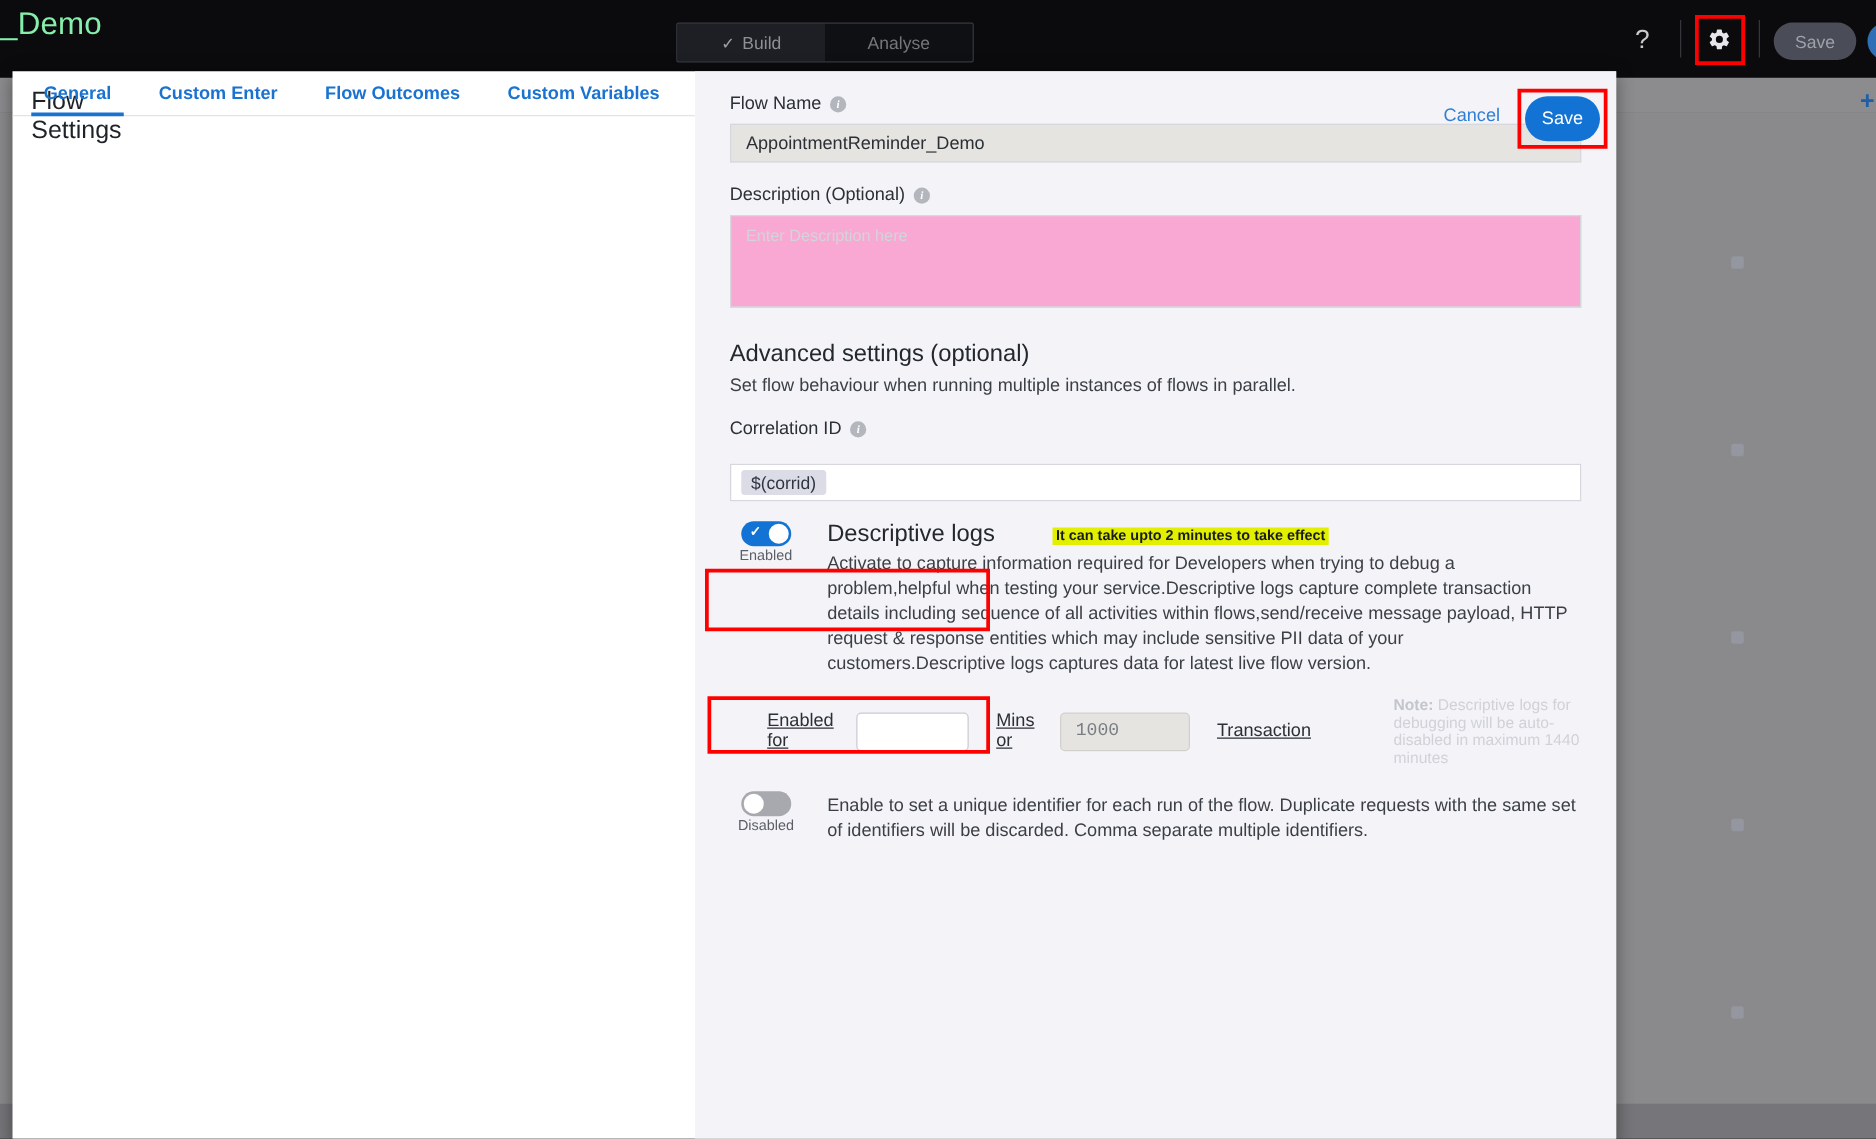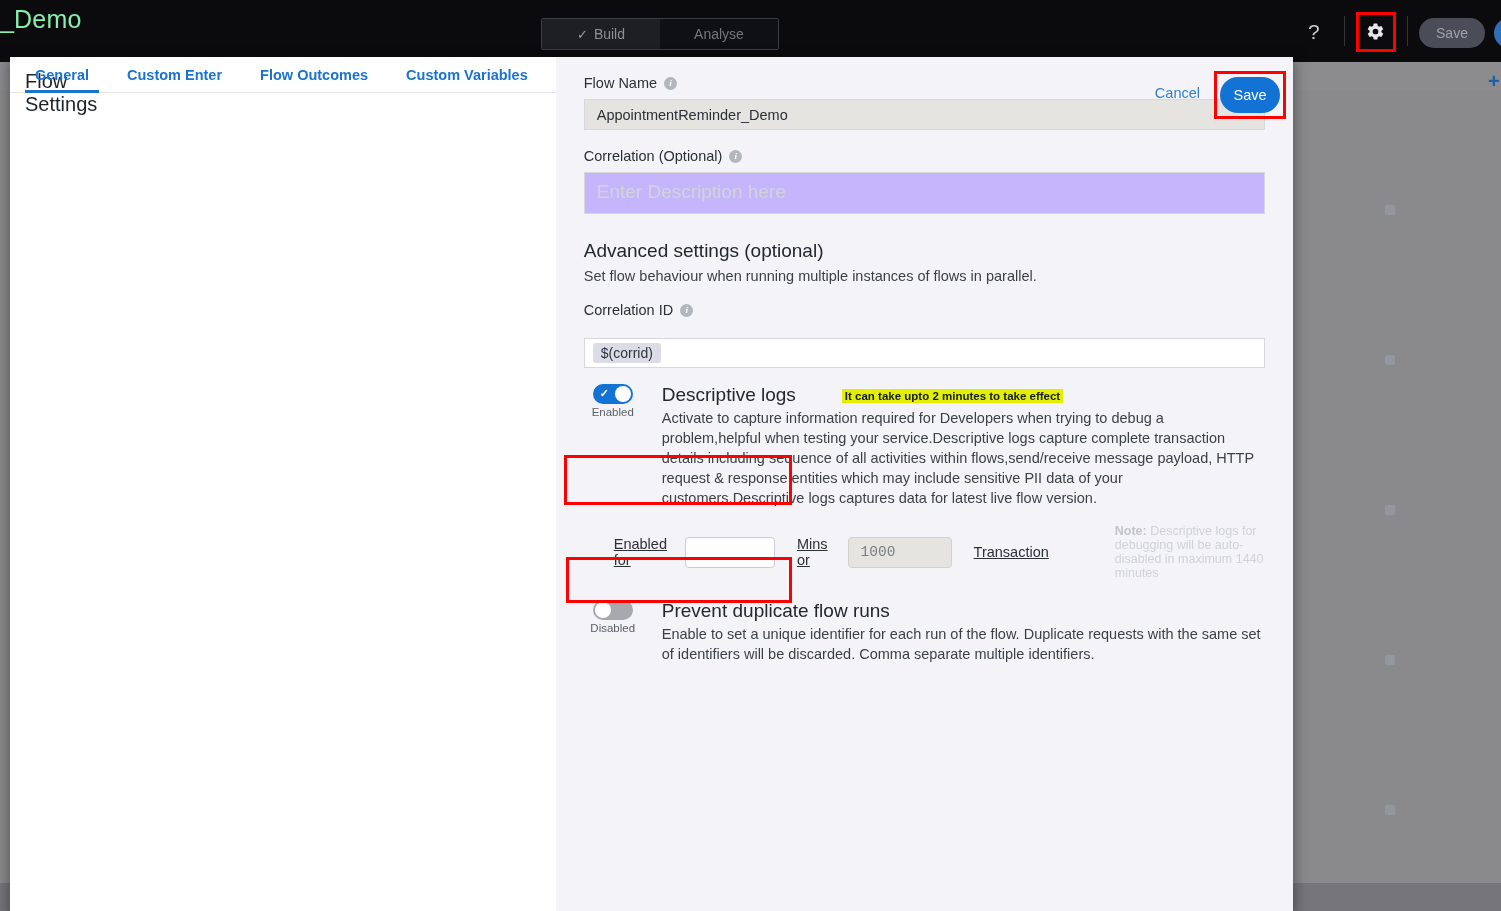--- a/index.html
+++ b/index.html
@@ -257,24 +257,24 @@
     background: #e6e4e0;
     font-size: 14.5px;
     color: #2b2f36;
     padding: 0 12px;
     font-family: "Liberation Sans", sans-serif;
     outline: none;
   }
   .textarea {
     box-sizing: border-box;
     width: 100%;
-    height: 42px;
+    height: 74px;
     border: 1px solid #d6d8dd;
-    background: #c4b5fd;
-    font-size: 19px;
+    background: #f9a8d4;
+    font-size: 13px;
     color: #2b2f36;
     padding: 8px 12px;
     resize: none;
     font-family: "Liberation Sans", sans-serif;
     outline: none;
   }
   .textarea::placeholder { color: #d2d4d9; }
   .sec-title {
     font-size: 19px;
     color: #23272e;
@@ -535,21 +535,21 @@
       <div style="padding-top:18px;">
         <div class="field-label">
           <span>Flow Name</span>
           <span class="info-i">i</span>
         </div>
         <input class="inp" style="margin-top: 8px;" value="AppointmentReminder_Demo">
       </div>
 
       <div style="padding-top:18px;">
         <div class="field-label">
-          <span>Correlation (Optional)</span>
+          <span>Description (Optional)</span>
           <span class="info-i">i</span>
         </div>
         <textarea class="textarea" style="margin-top: 8px;" placeholder="Enter Description here"></textarea>
       </div>
 
       <div style="padding-top:22px;">
         <div class="sec-title">Advanced settings (optional)</div>
         <div class="sec-sub" style="margin-top:6px;">Set flow behaviour when running multiple instances of flows in parallel.</div>
       </div>
 
@@ -590,21 +590,20 @@
       </div>
 
       <div style="display:flex; padding-top:20px;">
         <div class="toggle-col">
           <div class="switch off">
             <span class="knob"></span>
           </div>
           <div class="sw-label">Disabled</div>
         </div>
         <div style="flex:1; padding-left:20px;">
-          <div class="opt-title">Prevent duplicate flow runs</div>
           <div class="opt-desc" style="margin-top:2px; max-width:1100px;">Enable to set a unique identifier for each run of the flow. Duplicate requests with the same set of identifiers will be discarded. Comma separate multiple identifiers.</div>
         </div>
       </div>
 
       <div class="hl-box" style="left:8px; top:398px; width:228px; height:50px;"></div>
       <div class="hl-box" style="left:10px; top:500px; width:226px; height:46px;"></div>
     </div>
 
     <div class="modal-foot">
       <div class="flow-id">Flow id: 2559</div>

